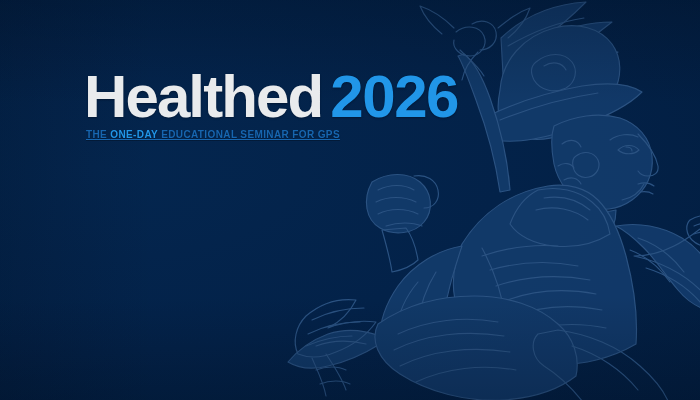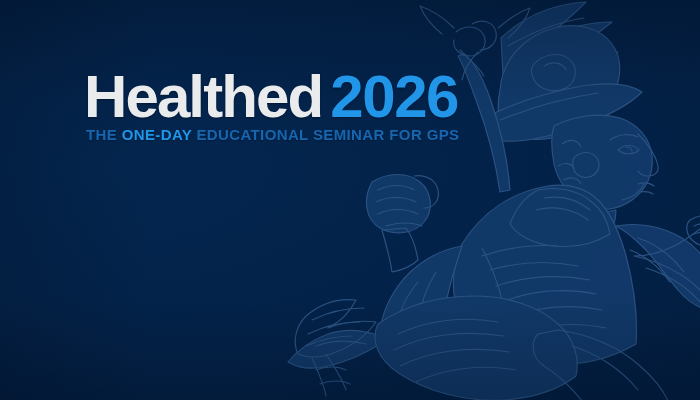--- a/index.html
+++ b/index.html
@@ -68,27 +68,28 @@
   .headline .year {
     color: #2196e8;
     margin-left: 8px;
     letter-spacing: -1.4px;
   }
 
   .headline .line2 { display: block; }
 
   .tagline {
     margin: 9px 0 0 2px;
-    font-size: 15px;
+    font-size: 10px;
     line-height: 14px;
     font-weight: 700;
     letter-spacing: .38px;
     color: #1766b0;
     white-space: nowrap;
     text-shadow: 0 1px 1px rgba(0,8,20,.35);
+    text-decoration: underline;
   }
 
   .tagline .accent {
     color: #2196e8;
     font-weight: 700;
   }
 </style>
 </head>
 <body>
 

